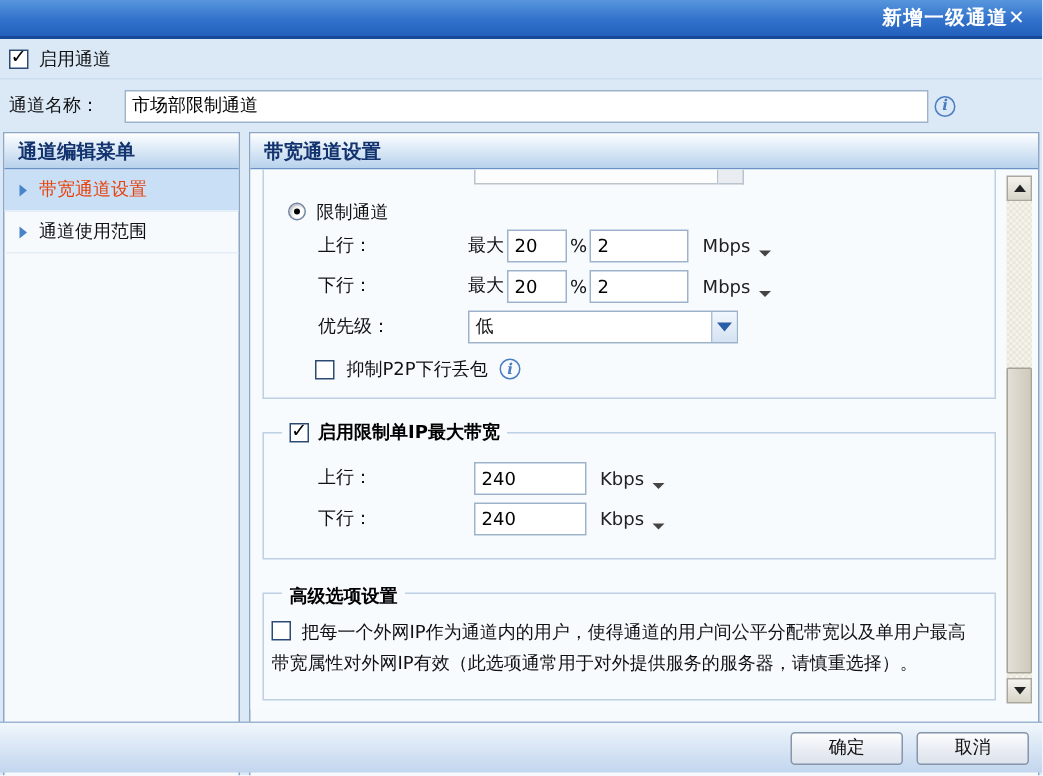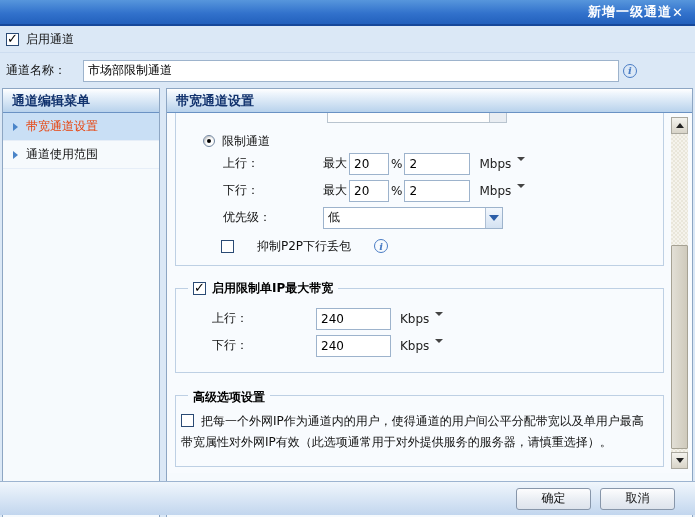--- a/index.html
+++ b/index.html
@@ -32,54 +32,54 @@
   .main{height:388px;display:flex;gap:6px;padding:0 2px;}
   .panel{background:var(--panel_bg);border:1px solid var(--panel_border);height:448px;}
   .panel-header{height:24px;background:linear-gradient(180deg,#fff 0%,var(--header_grad_top) 20%,var(--header_grad_bot) 100%);border-bottom:1px solid #6a92c4;color:var(--header_text);font-weight:bold;font-size:13px;display:flex;align-items:center;padding-left:9px;}
   .sidebar{width:158px;flex:none;}
   .menu-item{height:28px;display:flex;align-items:center;gap:8px;padding-left:10px;border-bottom:1px solid #e6eef8;cursor:pointer;}
   .menu-item.checked{background:var(--selected_bg);color:var(--selected_text);}
   .tri{width:0;height:0;border-left:5px solid #4a84c8;border-top:4px solid transparent;border-bottom:4px solid transparent;flex:none;}
   .content{flex:1;display:flex;flex-direction:column;}
   .content-body{position:relative;height:360px;background:#f8fbfe;overflow:hidden;padding:0 28px 0 8px;}
   
-  .gb1{border:1px solid var(--group_border);border-top:none;padding:0 0 9px 11px;}
+  .gb1{border:1px solid var(--group_border);border-top:none;padding:0 0 9px 0;}
   .clipped{height:11px;overflow:hidden;position:relative;}
   .clipped .crow{position:absolute;top:-12px;left:0;right:0;display:flex;align-items:center;height:22px;}
   .clipped .clbl{margin-left:36px;color:#9a9a9a;width:96px;overflow:hidden;}
   .clipped .cinput{width:163px;height:22px;border:1px solid #b9c4cf;background:#fdfdfd;color:#9a9a9a;padding:0 4px;}
   .clipped .cbtn{width:17px;height:22px;border:1px solid #b9c4cf;border-left:none;background:#e9edf2;}
   .radio-row{display:flex;align-items:center;gap:7px;padding-left:16px;margin-top:8px;height:18px;}
   .frow{display:flex;align-items:center;padding-left:36px;height:27px;}
   .frow .flbl{width:100px;}
   .tin{height:22px;border:1px solid var(--input_border);background:#fff;padding:0 4px;font-size:12px;font-family:inherit;}
   .tin.w40{width:40px;} .tin.w66{width:66px;} .tin.w75{width:75px;}
-  .unit{display:inline-flex;align-items:flex-start;margin-left:9px;cursor:pointer;color:#222;}
+  .unit{display:inline-flex;align-items:flex-end;margin-left:9px;cursor:pointer;color:#222;}
   .uarr{width:0;height:0;border-top:4px solid #444;border-left:4px solid transparent;border-right:4px solid transparent;margin-left:6px;}
   .combo{width:180px;height:22px;border:1px solid var(--input_border);background:#fff;display:flex;cursor:pointer;}
   .combo .ctxt{flex:1;display:flex;align-items:center;padding-left:4px;}
   .combo .cbtn2{width:17px;background:linear-gradient(180deg,#f2f7fd,#d4e2f2);border-left:1px solid #aebfd4;display:flex;align-items:center;justify-content:center;}
   .chev{width:0;height:0;border-top:6px solid #2a5da8;border-left:5px solid transparent;border-right:5px solid transparent;}
-  .p2p-row{display:flex;align-items:center;gap:23px;padding-left:34px;margin-top:5px;height:20px;}
+  .p2p-row{display:flex;align-items:center;gap:8px;padding-left:34px;margin-top:5px;height:20px;}
   
   .fset{border:1px solid var(--group_border);position:relative;margin-top:22px;}
   .legend{position:absolute;top:-9px;left:12px;background:#f8fbfe;padding:0 5px;display:flex;align-items:center;gap:6px;font-weight:bold;color:#000000;}
   .fset.ip{padding:16px 0 13px 0;}
   .fset.adv{padding:15px 8px 13px 5px;line-height:21px;}
   .adv-text .cb{vertical-align:-2px;margin-right:7px;}
   
   .sbar{position:absolute;top:4px;right:4px;width:17px;height:352px;display:flex;flex-direction:column;}
   .sbtn{height:17px;flex:none;background:linear-gradient(180deg,#f4f3ee,#d8d4c8);border:1px solid #aaa89e;display:flex;align-items:center;justify-content:center;}
   .sarr-up{width:0;height:0;border-bottom:5px solid #222;border-left:4px solid transparent;border-right:4px solid transparent;}
   .sarr-dn{width:0;height:0;border-top:5px solid #222;border-left:4px solid transparent;border-right:4px solid transparent;}
   .strack{flex:1;background:repeating-conic-gradient(#f5f3ec 0 25%,#e9e6da 0 50%) 0 0/4px 4px;position:relative;}
   .sthumb{position:absolute;left:0;right:0;top:35%;height:64%;background:linear-gradient(90deg,#e2dfd6,#cfcabc);border:1px solid #a6a294;border-radius:1px;}
   
   .footer{height:39px;position:relative;}
-  .footer-bar{position:absolute;bottom:0;left:0;right:0;height:34px;border-top:1px solid #9db4d0;background:linear-gradient(180deg,var(--footer_top),var(--footer_bot));display:flex;align-items:center;justify-content:flex-end;gap:9px;padding-right:20px;}
+  .footer-bar{position:absolute;bottom:0;left:0;right:0;height:34px;border-top:1px solid #9db4d0;background:linear-gradient(180deg,var(--footer_top),var(--footer_bot));display:flex;align-items:center;justify-content:flex-end;gap:9px;padding-right:9px;}
   .btn{width:75px;height:22px;border:1px solid #8796aa;border-radius:3px;background:linear-gradient(180deg,#fdfdfe,#e9edf3 55%,#dde3ec);font-size:12px;font-family:inherit;cursor:pointer;color:#111;}
 </style>
 </head>
 <body>
 
 <div class="dialog">
 
   <div class="titlebar">
     <span class="title">新增一级通道</span>
     <span class="close-x">✕</span>

